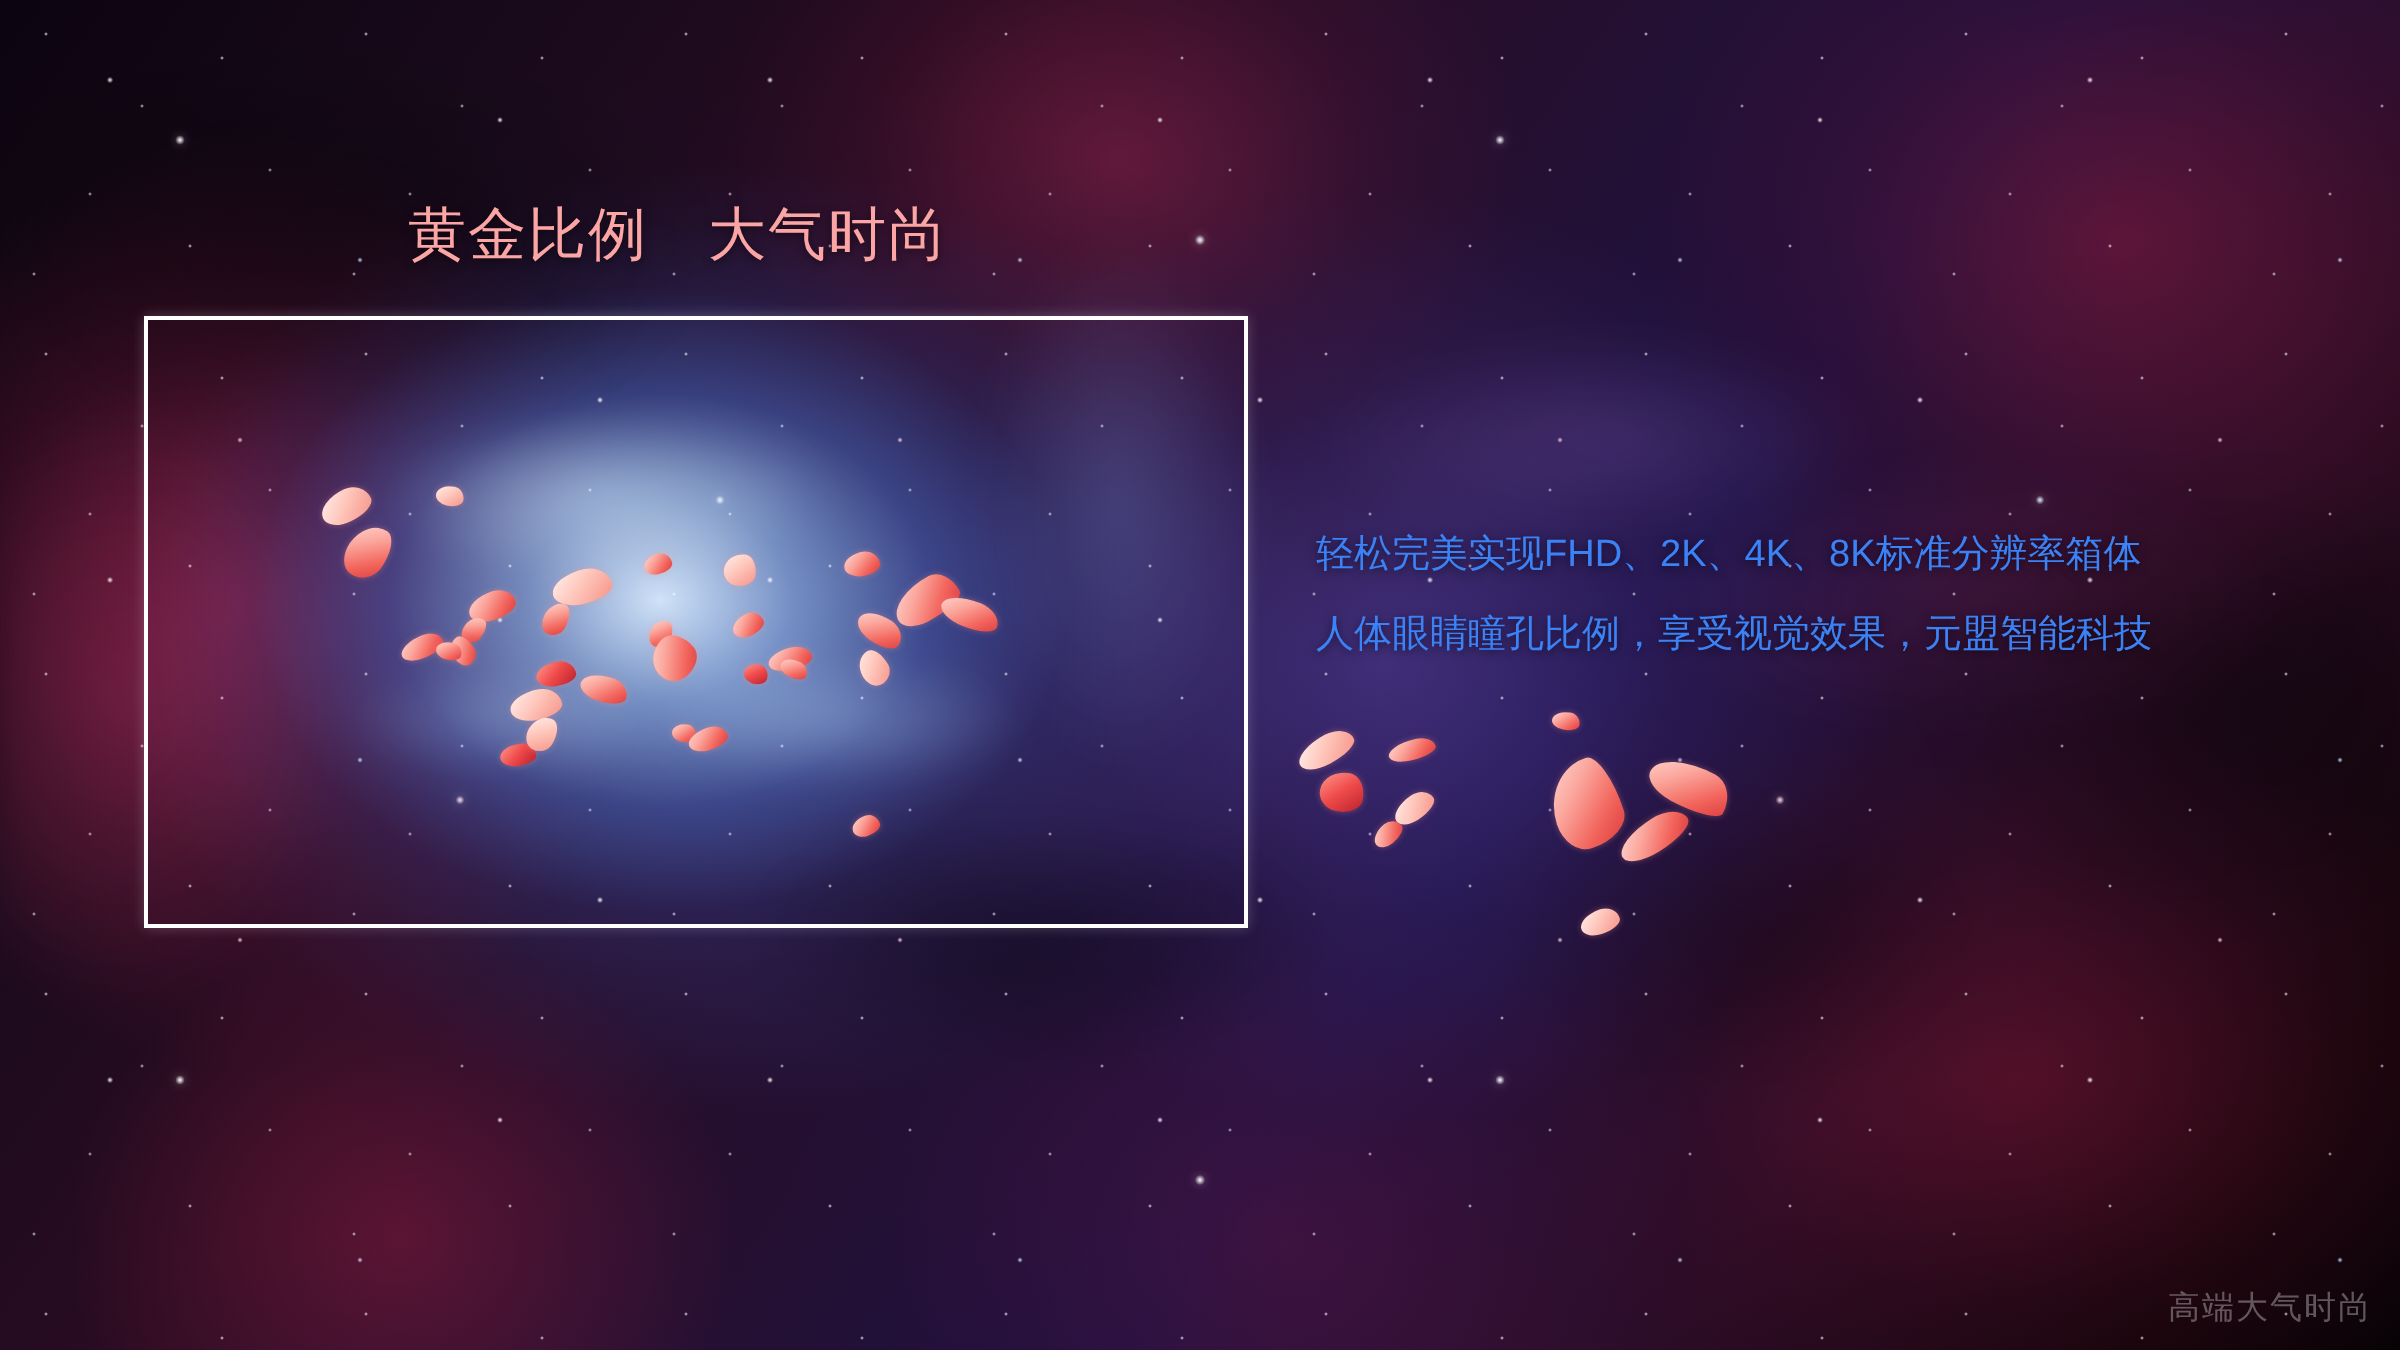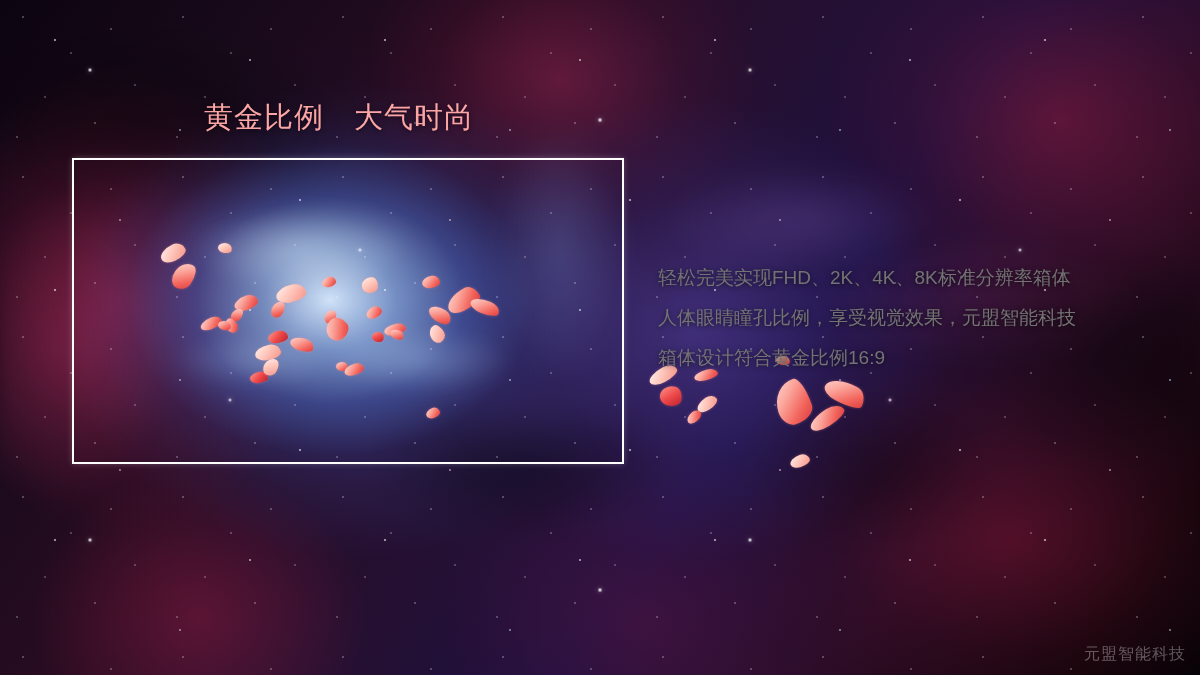--- a/index.html
+++ b/index.html
@@ -105,21 +105,21 @@
   
   #slide-title{
     position:absolute;left:180px;top:98px;
     color:#fca5a5;font-size:29px;letter-spacing:1px;
     text-shadow:0 1px 5px rgba(0,0,0,.55);
     white-space:pre;
     margin-left:24px;
   }
   #body-copy{
     position:absolute;left:658px;top:258px;width:520px;
-    color:#737373;font-size:19px;line-height:40px;
+    color:#3b82f6;font-size:19px;line-height:40px;
     text-shadow:0 1px 5px rgba(0,0,0,.6);
   }
   #body-copy .line{white-space:nowrap;}
 
   #watermark{
     position:absolute;right:14px;bottom:10px;
     color:rgba(205,200,205,.42);font-size:16px;letter-spacing:1px;
   }
 </style>
 </head>
@@ -179,17 +179,16 @@
     <div class="petal" style="left:776px;top:356px;width:14px;height:9px;transform:rotate(10deg);"></div>
   </div>
 
   <div id="video-frame"></div>
 
   <div id="slide-title">黄金比例　大气时尚</div>
 
   <div id="body-copy">
     <div class="line">轻松完美实现FHD、2K、4K、8K标准分辨率箱体</div>
     <div class="line">人体眼睛瞳孔比例，享受视觉效果，元盟智能科技</div>
-    <div class="line">箱体设计符合黄金比例16:9</div>
   </div>
 
-  <div id="watermark">元盟智能科技</div>
+  <div id="watermark">高端大气时尚</div>
 </div>
 
 </body></html>

